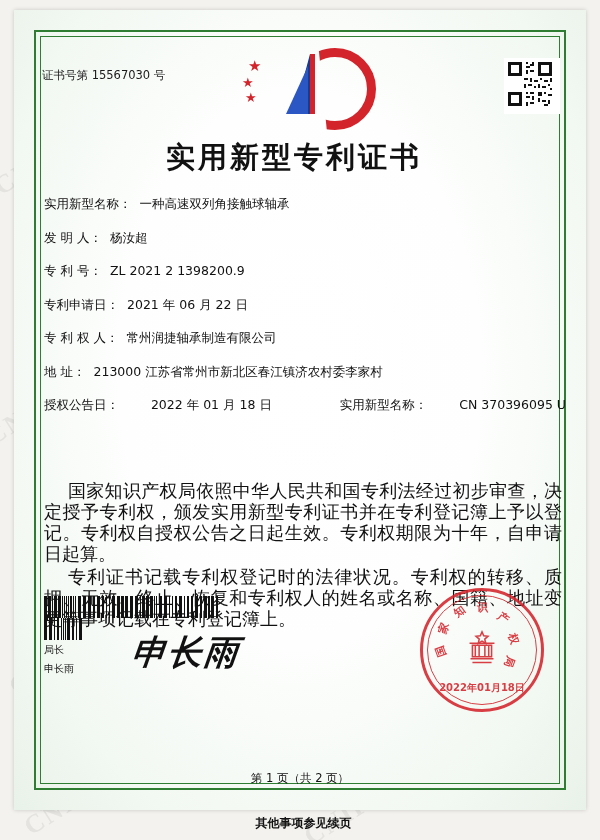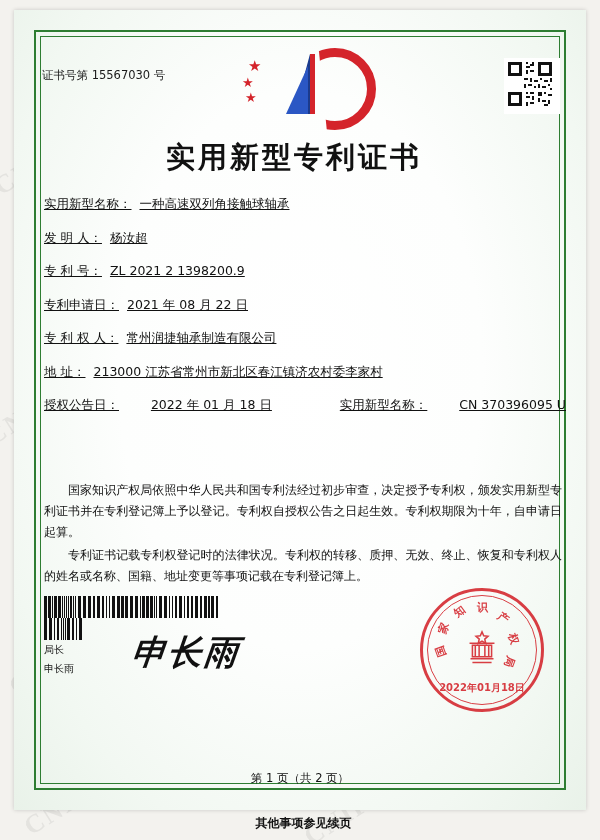--- a/index.html
+++ b/index.html
@@ -86,31 +86,30 @@
     font-size:29px;font-weight:bold;letter-spacing:3px;color:#111;
   }
 
   
   .fields{position:absolute;left:30px;right:20px;top:186px;}
   .row{
     display:flex;align-items:baseline;
     margin-bottom:16.5px;
     font-size:12.5px;color:#111;
     font-family:"DejaVu Sans","Liberation Sans",sans-serif;
-    text-decoration:underline;
   }
   .lbl{white-space:nowrap;}
   .val{margin-left:8px;}
   .row.two{justify-content:space-between;}
   .grant{margin-left:44px;white-space:nowrap;}
 
   
   .paras{position:absolute;left:30px;right:24px;top:470px;}
   .para{
-    font-size:12px;line-height:21px;color:#111;
+    font-size:18px;line-height:21px;color:#111;
     text-indent:24px;text-align:justify;
     font-family:"DejaVu Sans","Liberation Sans",sans-serif;
     margin-bottom:2px;
   }
 
   
   .barcode{position:absolute;left:30px;top:586px;height:22px;width:178px;}
   .barcode i{display:inline-block;height:100%;background:#111;vertical-align:top;}
 
   
@@ -258,21 +257,21 @@
     <div class="row">
       <span class="lbl">发  明  人：</span>
       <span class="val">杨汝超</span>
     </div>
     <div class="row">
       <span class="lbl">专  利  号：</span>
       <span class="val">ZL 2021 2 1398200.9</span>
     </div>
     <div class="row">
       <span class="lbl">专利申请日：</span>
-      <span class="val">2021 年 08 月 22 日</span>
+      <span class="val">2021 年 06 月 22 日</span>
     </div>
     <div class="row">
       <span class="lbl">专  利  权  人：</span>
       <span class="val">常州润捷轴承制造有限公司</span>
     </div>
     <div class="row">
       <span class="lbl">地        址：</span>
       <span class="val">213000 江苏省常州市新北区春江镇济农村委李家村</span>
     </div>
     <div class="row two">

